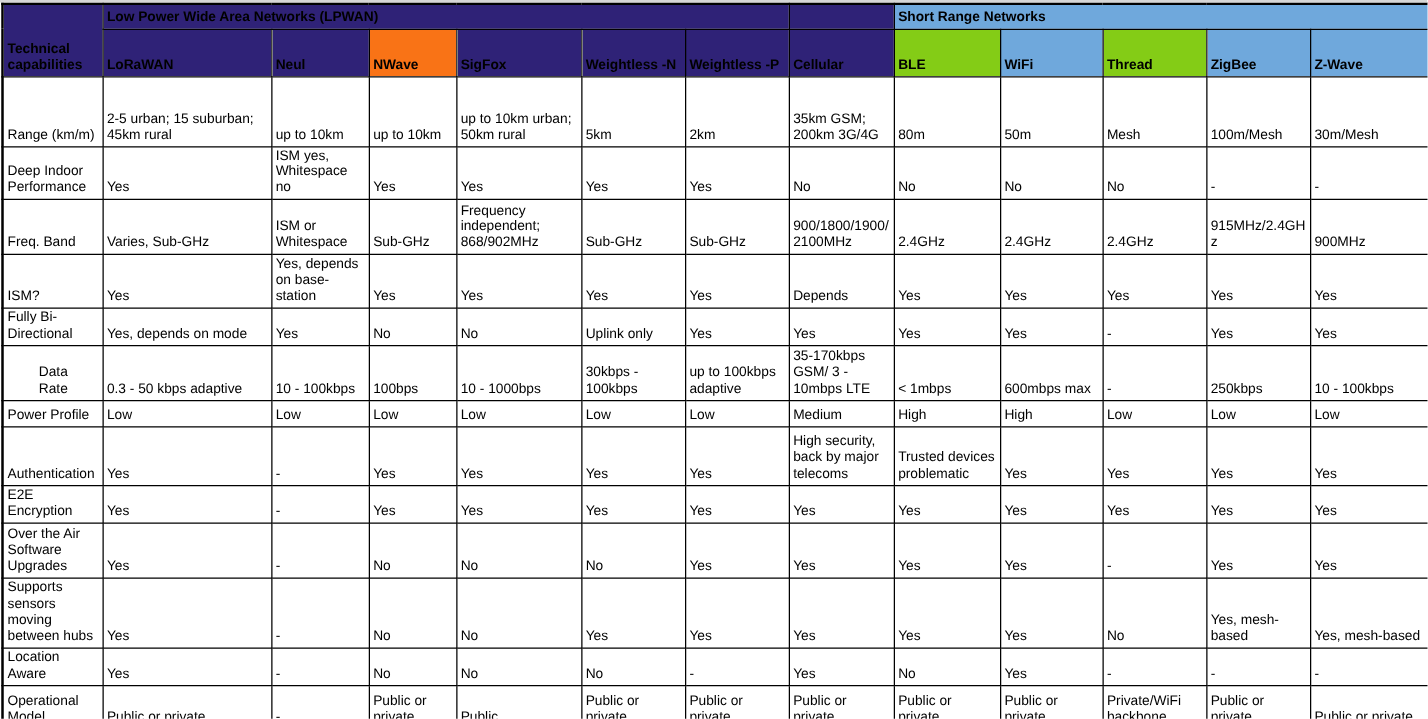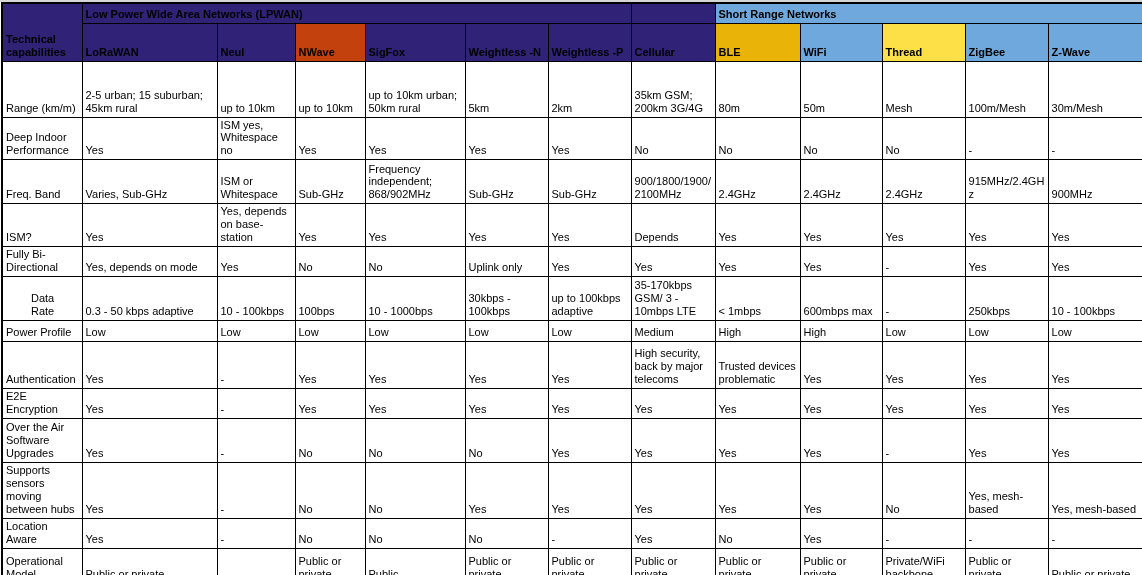--- a/index.html
+++ b/index.html
@@ -78,28 +78,28 @@
   <thead>
       <tr>
         <th class="corner" rowspan="2" style="background: rgb(47, 34, 119);">Technical capabilities</th>
         <th class="banner" colspan="6" style="background: rgb(47, 34, 119); height: 20px;">Low Power Wide Area Networks (LPWAN)</th>
         <th class="banner" colspan="1" style="background: rgb(47, 34, 119); height: 20px;"></th>
         <th class="banner" colspan="5" style="background: rgb(111, 168, 220); height: 20px;">Short Range Networks</th>
       </tr>
       <tr>
         <th class="colhead" style="background: rgb(47, 34, 119); height: 22px; margin-left: 48px;">LoRaWAN</th>
         <th class="colhead" style="background: rgb(47, 34, 119); height: 22px;">Neul</th>
-        <th class="colhead" style="background: #c2410c; height: 22px;">NWave</th>
+        <th class="colhead" style="background: #f97316; height: 22px;">NWave</th>
         <th class="colhead" style="background: rgb(47, 34, 119); height: 22px;">SigFox</th>
         <th class="colhead" style="background: rgb(47, 34, 119); height: 22px;">Weightless -N</th>
         <th class="colhead" style="background: rgb(47, 34, 119); height: 22px;">Weightless -P</th>
         <th class="colhead" style="background: rgb(47, 34, 119); height: 38px;">Cellular</th>
-        <th class="colhead" style="background: #eab308; height: 22px;">BLE</th>
+        <th class="colhead" style="background: #84cc16; height: 22px;">BLE</th>
         <th class="colhead" style="background: rgb(111, 168, 220); height: 22px;">WiFi</th>
-        <th class="colhead" style="background: #fde047; height: 38px;">Thread</th>
+        <th class="colhead" style="background: #84cc16; height: 38px;">Thread</th>
         <th class="colhead" style="background: rgb(111, 168, 220); height: 18px;">ZigBee</th>
         <th class="colhead" style="background: rgb(111, 168, 220); height: 22px;">Z-Wave</th>
       </tr>
     </thead>
   <tbody>
       <tr>
         <td class="rowlabel" style="height: 56px;">Range (km/m)</td>
         <td>2-5 urban; 15 suburban; 45km rural</td>
         <td>up to 10km</td>
         <td>up to 10km</td>

